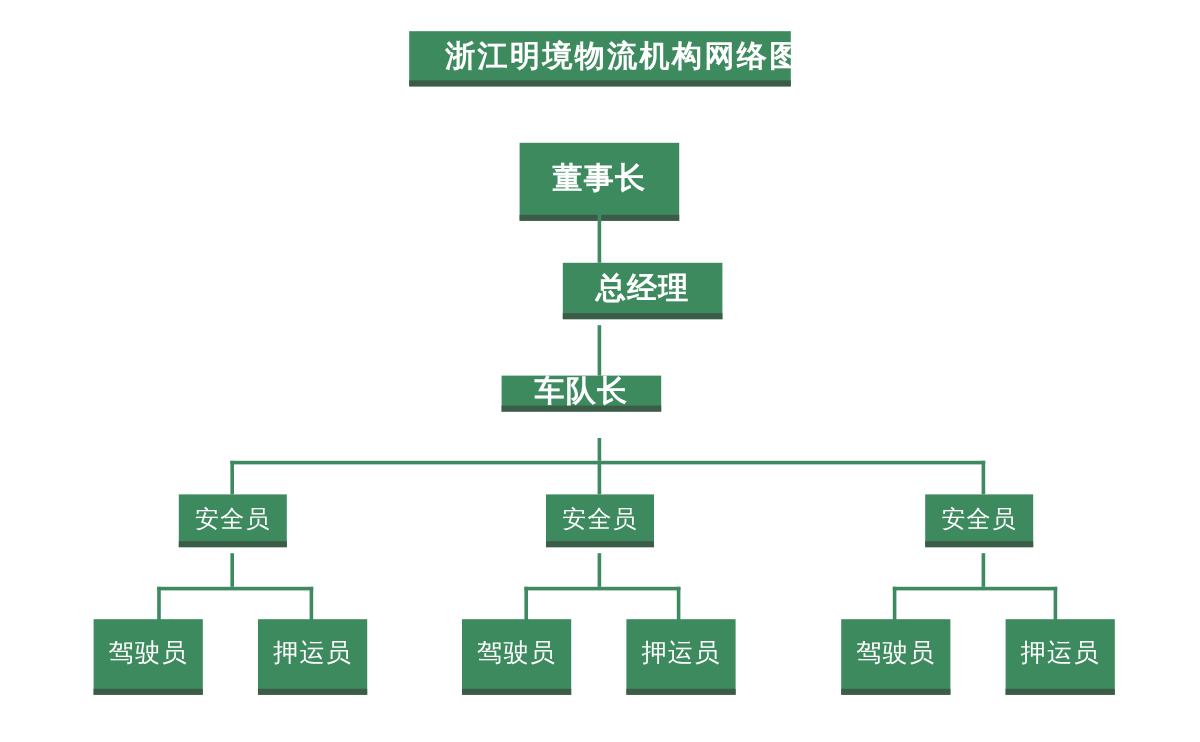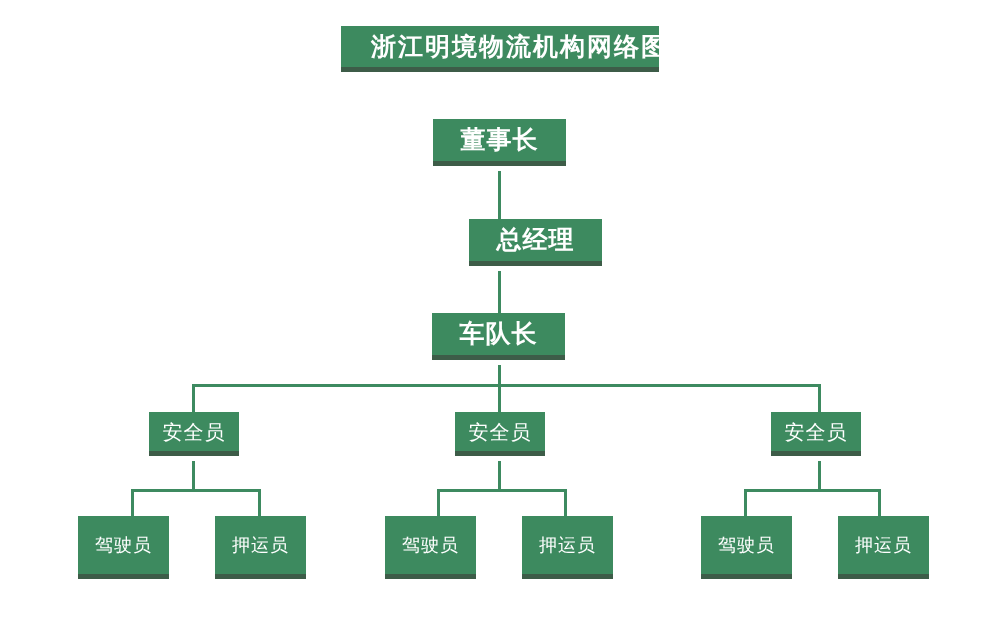--- a/index.html
+++ b/index.html
@@ -55,45 +55,45 @@
     font-weight: bold;
   }
 
   
   .node-safety {
     font-size: 20px;
   }
 
   
   .node-op {
-    font-size: 18px;
+    font-size: 21px;
   }
 </style>
 </head>
 <body>
 
 <div id="chart-canvas">
 
   <div class="node node-title" style="left:341px; top:26px; width:318px; height:46px;padding-left:39px;">
     <span>浙江明境物流机构网络图</span>
   </div>
 
-  <div class="node node-exec" style="left:433px; top:119px; width:133px; height:47px;">
+  <div class="node node-exec" style="left:433px; top:119px; width:133px; height:65px;">
     <span>董事长</span>
   </div>
 
   <div class="line line-v" style="left:498px; top:171px; height:48px;"></div>
 
   <div class="node node-exec" style="left:433px; top:219px; width:133px; height:47px;margin-left:36px;">
     <span>总经理</span>
   </div>
 
   <div class="line line-v" style="left:498px; top:271px; height:42px;"></div>
 
-  <div class="node node-exec" style="left:432px; top:313px; width:133px; height:47px;">
+  <div class="node node-exec" style="left:418px; top:313px; width:133px; height:30px;">
     <span>车队长</span>
   </div>
 
   <div class="line line-v" style="left:498px; top:365px; height:19px;"></div>
   <div class="line line-h" style="left:192px; top:384px; width:629px;"></div>
   <div class="line line-v" style="left:192px; top:384px; height:28px;"></div>
   <div class="line line-v" style="left:498px; top:384px; height:28px;"></div>
   <div class="line line-v" style="left:818px; top:384px; height:28px;"></div>
 
   <div class="node node-safety" style="left:149px; top:412px; width:90px; height:44px;">

